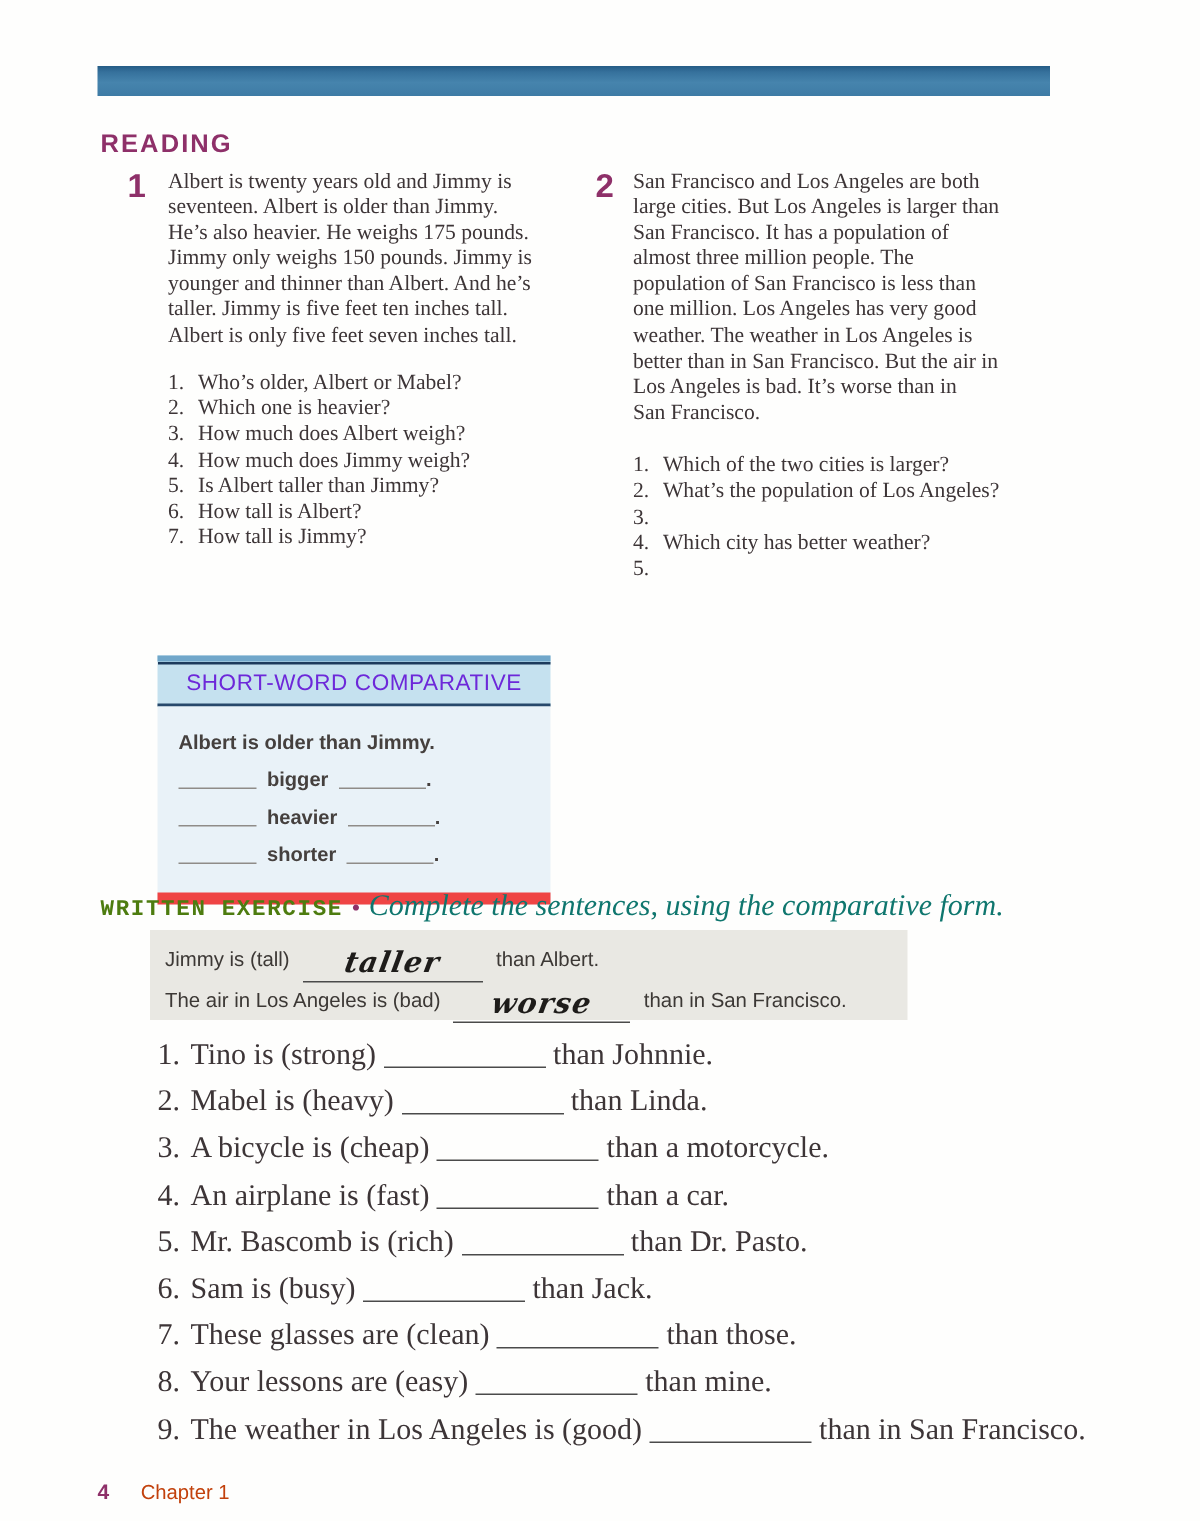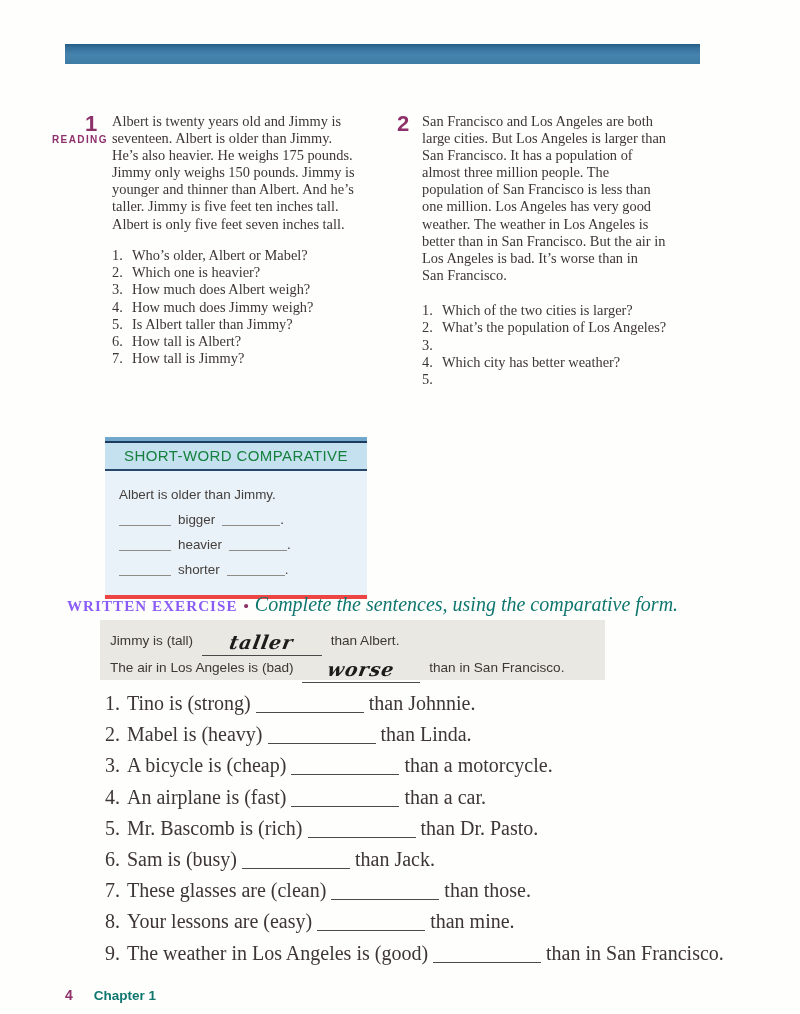--- a/index.html
+++ b/index.html
@@ -6,23 +6,23 @@
   body { background:#ffffff; }
   .page {
     position:relative; width:800px; height:1014px; background:#fefefd;
     font-family:"Liberation Serif", serif; color:#3d3537; overflow:hidden;
   }
   .topbar {
     position:absolute; left:65px; top:44px; width:635px; height:20px;
     background:linear-gradient(180deg,#255c85 0%, #36719c 20%, #4684ad 55%, #3e7ba5 100%);
   }
   .reading-heading {
-    position:absolute; left:52px; top:86px;
+    position:absolute; left:67px; top:86px;
     font-family:"Liberation Sans", sans-serif; font-weight:bold;
-    font-size:10px; letter-spacing:1.4px; color:#8e3069;margin-top:48px;
+    font-size:17px; letter-spacing:1.4px; color:#8e3069;
   }
   .columns { position:absolute; left:85px; top:113px; width:655px; display:flex; }
   .col1 { width:312px; flex:none; }
   .col2 { flex:1; }
   .passage { display:flex; }
   .passage-num {
     font-family:"Liberation Sans", sans-serif; font-weight:bold;
     font-size:22px; line-height:22px; color:#8e3069; flex:none;
   }
   .col1 .passage-num { width:27px; }
@@ -37,37 +37,37 @@
 
   
   .comp-box { position:absolute; left:105px; top:437px; width:262px; }
   .comp-header {
     border-top:4px solid #71a7ca;
     background:#c5e1ef;
     border-bottom:2px solid #27486b;
     box-shadow: inset 0 2px 0 #1c3a5c;
     text-align:center; padding:6px 0 5px;
     font-family:"Liberation Sans", sans-serif; font-size:15px;
-    letter-spacing:0.4px; color:#15803d;
+    letter-spacing:0.4px; color:#6d28d9;
   }
   .comp-body {
-    background:#e9f2f8; border-bottom:4px solid #ef4444;
+    background:#e9f2f8; border-bottom:8px solid #ef4444;
     padding:11px 0 13px 14px;
-    font-family:"Liberation Sans", sans-serif; font-size:13.4px; color:#45403e;
+    font-family:"Liberation Sans", sans-serif; font-size:13.4px; color:#45403e;font-weight:bold;
   }
   .comp-line { line-height:25px; }
   .comp-blank { display:inline-block; border-bottom:1px solid #8f8c88; transform:translateY(2px); }
   .comp-blank.b1 { width:52px; margin-right:7px; }
   .comp-blank.b2 { width:58px; margin-left:7px; }
 
   
   .we-heading { position:absolute; left:67px; top:593px; white-space:nowrap; }
   .we-title {
-    font-family:Liberation Serif, serif; font-weight:bold;
-    font-size:15px; letter-spacing:1.1px; color:#8b5cf6;margin-top:44px;
+    font-family:Liberation Mono, monospace; font-weight:bold;
+    font-size:15px; letter-spacing:1.1px; color:#4d7c0f;margin-top:44px;
   }
   .we-bullet { color:#8e3069; font-size:15px; margin:0 6px; font-family:"Liberation Sans", sans-serif; }
   .we-instruction { font-style:italic; font-size:20px; color:#0f766e; }
 
   .example-box {
     position:absolute; left:100px; top:620px; width:505px; height:60px;
     background:#e9e8e3; padding:9px 0 0 10px;
     font-family:"Liberation Sans", sans-serif; font-size:13.6px; color:#3c3835;
   }
   .ex-line { height:27px; line-height:22px; }
@@ -87,21 +87,21 @@
   .items { position:absolute; left:105px; top:692px; width:650px; }
   .item { height:31.2px; font-size:20px; white-space:nowrap; }
   .item-num { display:inline-block; width:22px; }
   .item-blank {
     display:inline-block; width:108px; border-bottom:1.2px solid #4b4b4b;
     margin:0 5px; transform:translateY(3px);
   }
 
   .footer { position:absolute; left:65px; top:986px; font-family:"Liberation Sans", sans-serif; }
   .footer-num { font-weight:bold; font-size:14px; color:#8e3069; }
-  .footer-chapter { font-size:13.5px; color:#0f766e; margin-left:21px;font-weight:bold; }
+  .footer-chapter { font-size:13.5px; color:#c2410c; margin-left:21px; }
 </style>
 </head>
 <body>
 
 <div class="page">
 
   <div class="topbar"></div>
 
   <div class="reading-heading">READING</div>
 

